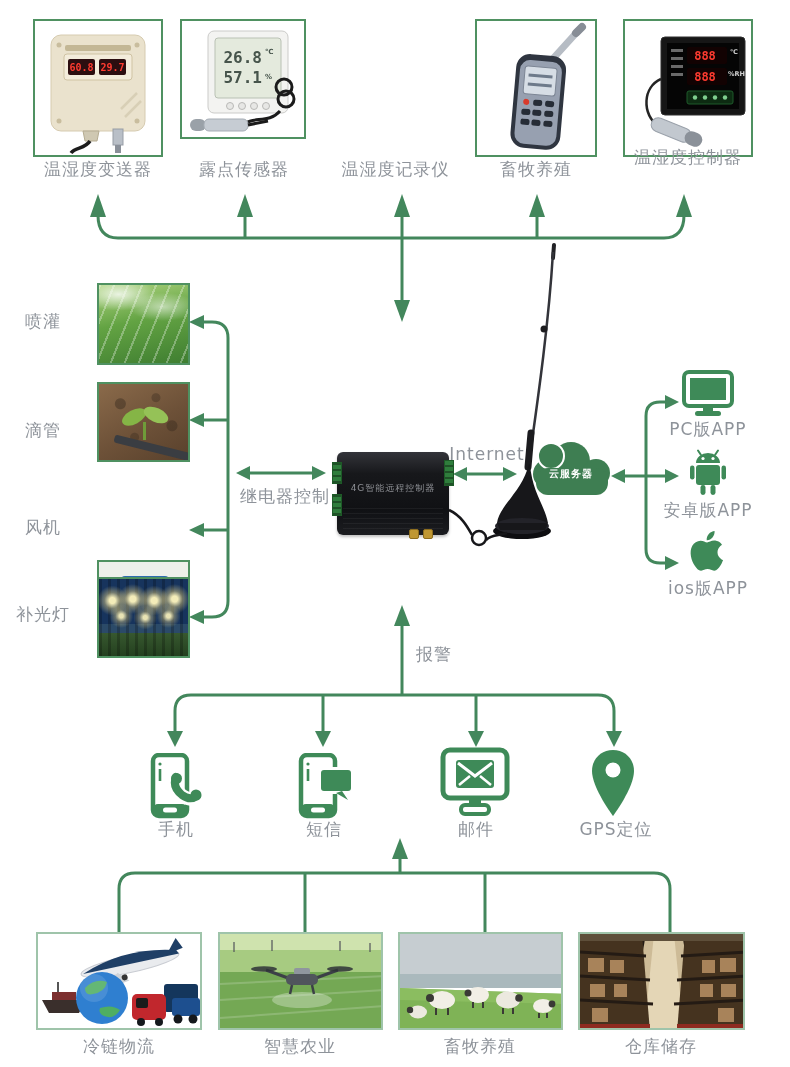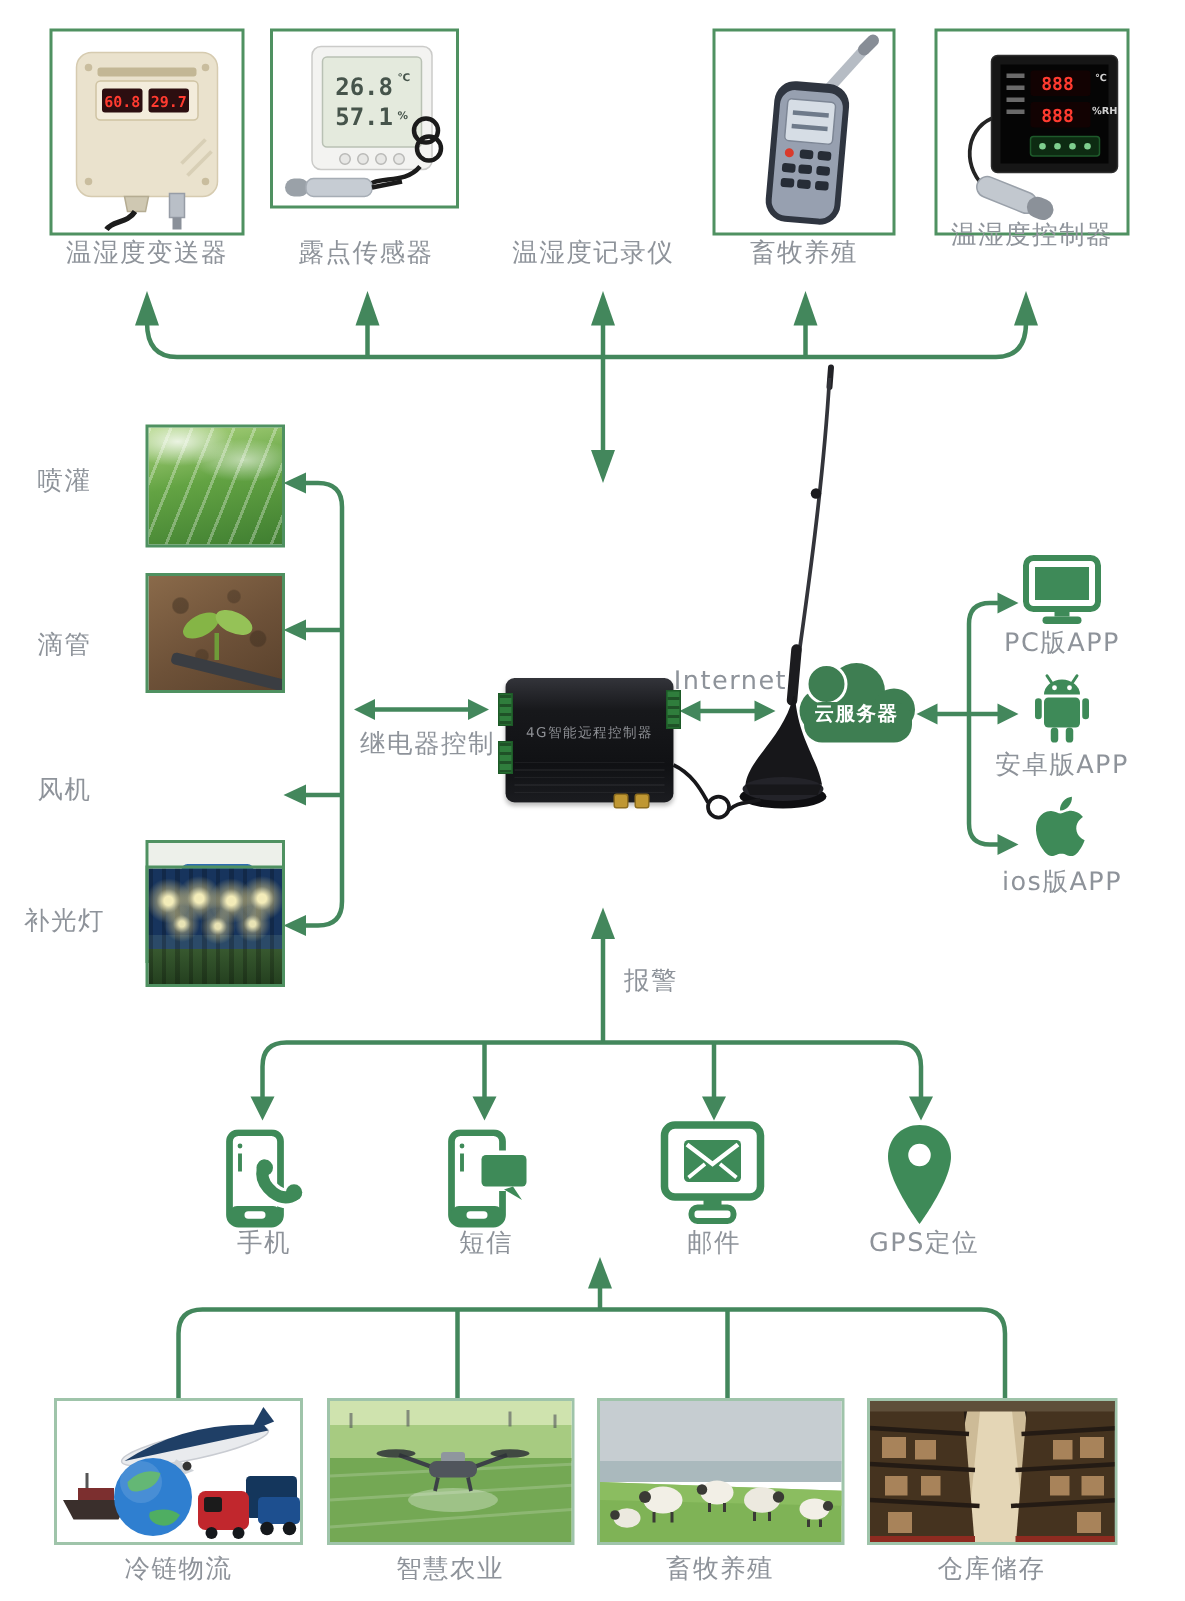--- a/index.html
+++ b/index.html
@@ -21,21 +21,21 @@
   #device{position:absolute;left:337px;top:452px;width:112px;height:83px;z-index:3;border-radius:6px;
     background:linear-gradient(#33343a,#17181b 26%,#101114 70%,#1b1c20);box-shadow:0 2px 3px rgba(0,0,0,.25);}
   #device .dlabel{position:absolute;left:0;right:0;top:30px;text-align:center;font-size:9px;color:#8d8f94;letter-spacing:1px;}
   #device .ridges{position:absolute;left:6px;right:6px;top:52px;bottom:6px;
     background:repeating-linear-gradient(0deg,rgba(255,255,255,.05) 0 1px,transparent 1px 5px);}
   .term{position:absolute;width:8px;background:#2f7d3c;border:1px solid #1d5a27;
     background-image:repeating-linear-gradient(0deg,rgba(0,0,0,.35) 0 2px,transparent 2px 6px);}
   .gold{position:absolute;width:8px;height:8px;background:#bf9733;border-radius:2px;border:1px solid #8d6d1e;}
   
   #cloud-label{position:absolute;left:533px;top:467px;width:76px;z-index:2;text-align:center;
-    color:#fff;font-size:13px;font-weight:bold;letter-spacing:1px;}
+    color:#fff;font-size:10px;font-weight:bold;letter-spacing:1px;}
   
   .ph-irrigation{background:
     radial-gradient(ellipse 60% 30% at 22% 12%, rgba(255,255,255,.8), rgba(255,255,255,0) 70%),
     radial-gradient(ellipse 55% 26% at 72% 28%, rgba(255,255,255,.55), rgba(255,255,255,0) 70%),
     repeating-linear-gradient(112deg, rgba(255,255,255,.3) 0 2px, rgba(255,255,255,0) 2px 13px),
     linear-gradient(168deg,#aed47f,#63a343 45%,#3f7e31);}
   .ph-drip{background:
     radial-gradient(circle at 24% 26%, rgba(0,0,0,.25) 0 5px, transparent 6px),
     radial-gradient(circle at 64% 18%, rgba(0,0,0,.2) 0 4px, transparent 5px),
     radial-gradient(circle at 82% 55%, rgba(0,0,0,.2) 0 5px, transparent 6px),

